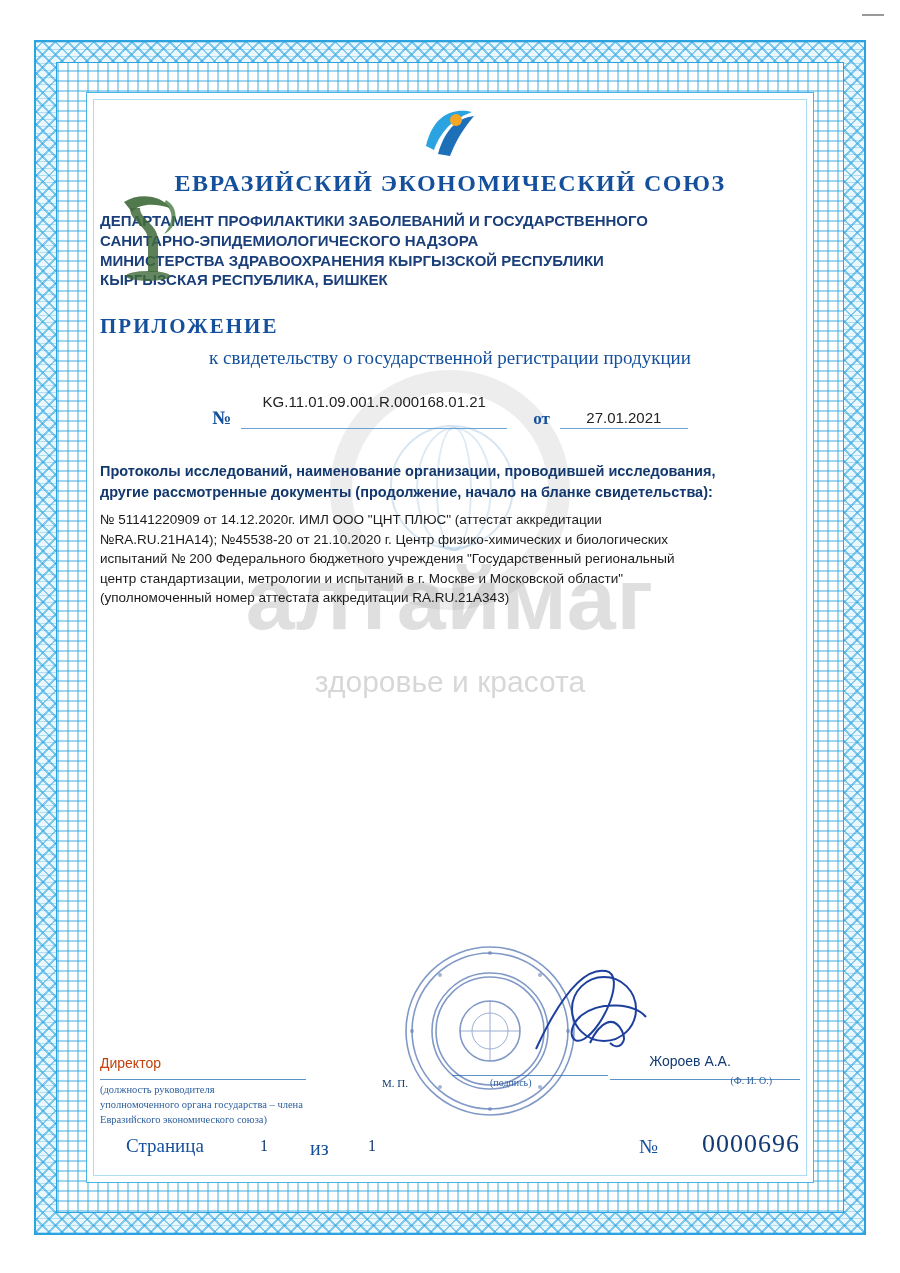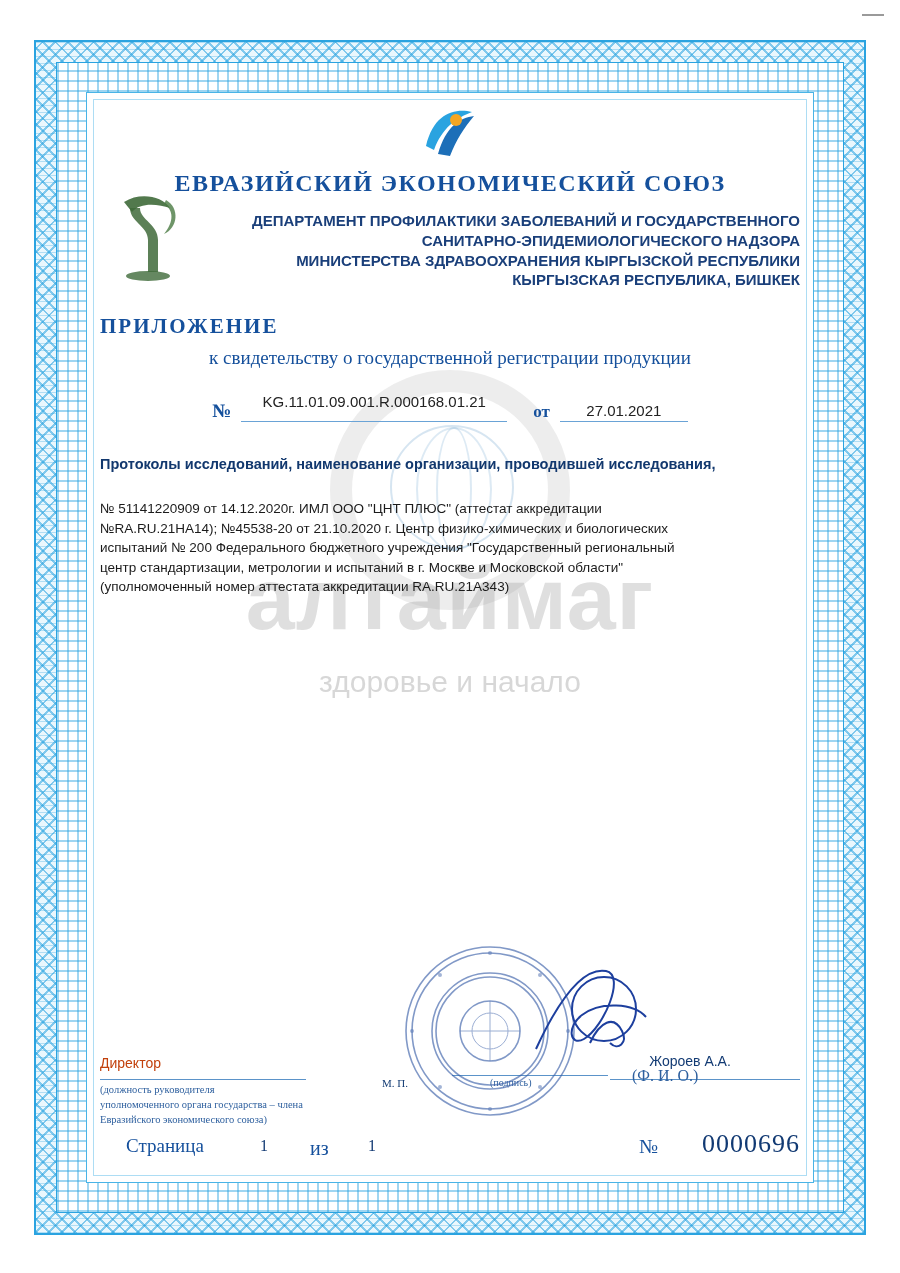--- a/index.html
+++ b/index.html
@@ -113,21 +113,21 @@
     margin-top:66px;
     text-align:center;
     font-family:"Liberation Serif", serif;
     font-weight:bold;
     font-size:24px;
     letter-spacing:1.5px;
     color:#15509c;
   }
   .dept-lines{
     margin-top:14px;
-    text-align:right;
+    text-align:left;
     font-size:15px;
     font-weight:bold;
     color:#1a3f7a;
     line-height:1.32;
   }
   .organ-note{
     margin-top:16px;
     text-align:center;
     font-family:"Liberation Serif", serif;
     font-size:11px;
@@ -158,37 +158,37 @@
     align-items:flex-end;
     gap:10px;
     font-family:"Liberation Serif", serif;
     color:#15509c;
   }
   .num-sym{font-size:19px;font-weight:bold;}
   .num-val{
     font-family:"Liberation Sans", sans-serif;
     font-size:15px;color:#222;
     border-bottom:1px solid #6aa3d6;
-    padding:0 8px 11px 8px;min-width:250px;text-align:center;
+    padding:0 8px 18px 8px;min-width:250px;text-align:center;
   }
   .ot-sym{font-size:17px;font-weight:bold;margin-left:16px;}
   .ot-val{
     font-family:"Liberation Sans", sans-serif;
     font-size:15px;color:#222;
     border-bottom:1px solid #6aa3d6;
     padding:0 8px 2px 8px;min-width:112px;text-align:center;
   }
 
   
   .body-block{margin-top:32px;}
   .body-head{
     font-size:14.5px;font-weight:bold;color:#12386e;line-height:1.45;
   }
   .body-text{
-    margin-top:24px;
+    margin-top:7px;
     font-size:13.5px;color:#1b1b1b;line-height:1.45;
   }
 
   
   .footer{
     position:absolute;left:0;right:0;bottom:0;z-index:8;
   }
   .sign-row{
     position:relative;height:92px;
   }
@@ -215,22 +215,22 @@
     position:absolute;left:352px;top:44px;width:156px;border-bottom:1px solid #5b93c9;
   }
   .fio-name{
     position:absolute;right:0;top:22px;width:220px;text-align:center;
     font-size:14px;color:#123a73;
   }
   .fio-line{
     position:absolute;right:0;top:48px;width:190px;border-bottom:1px solid #5b93c9;
   }
   .fio-note{
-    position:absolute;right:28px;top:36px;width:140px;text-align:left;
-    font-family:"Liberation Serif", serif;font-size:16px;color:#2d5f9e;
+    position:absolute;right:28px;top:44px;width:140px;text-align:right;
+    font-family:"Liberation Serif", serif;font-size:10px;color:#2d5f9e;
   }
   .page-row{
     position:relative;margin-top:6px;height:42px;
     font-family:"Liberation Serif", serif;color:#15509c;
   }
   .page-word{position:absolute;left:26px;top:6px;font-size:19px;}
   .page-cur{position:absolute;left:160px;top:8px;font-size:16px;color:#123a73;}
   .page-of{position:absolute;left:210px;top:8px;font-size:20px;}
   .page-total{position:absolute;left:268px;top:8px;font-size:16px;color:#123a73;}
   .blank-sym{position:absolute;right:142px;top:6px;font-size:20px;}
@@ -259,21 +259,21 @@
   <div class="topmark"></div>
 
   <div class="frame-outer"></div>
   <div class="frame-mid"></div>
   <div class="frame-inner"></div>
 
   <div class="watermark">
     <div class="wm-circle"></div>
     <div class="wm-globe"></div>
     <div class="wm-text">алтаймаг</div>
-    <div class="wm-sub">здоровье и начало</div>
+    <div class="wm-sub">здоровье и красота</div>
   </div>
 
   <div class="content">
 
     <div class="eaeu-logo">
       <svg width="68" height="58" viewBox="0 0 68 58">
         <path d="M10 42 C18 8, 40 4, 56 8 C40 14, 26 24, 18 46 Z" fill="#2aa3e0"></path>
         <path d="M22 50 C30 22, 44 14, 58 12 C48 24, 40 36, 34 52 Z" fill="#1d6fb8"></path>
         <circle cx="40" cy="16" r="6" fill="#f5a623"></circle>
       </svg>
@@ -303,20 +303,21 @@
 
     <div class="num-row">
       <span class="num-sym">№</span>
       <span class="num-val">KG.11.01.09.001.R.000168.01.21</span>
       <span class="ot-sym">от</span>
       <span class="ot-val">27.01.2021</span>
     </div>
 
     <div class="body-block">
       <div class="body-head">Протоколы исследований, наименование организации, проводившей исследования,</div>
+      <div class="body-head">другие рассмотренные документы (продолжение, начало на бланке свидетельства):</div>
       <div class="body-text">
         <div>№ 51141220909 от 14.12.2020г. ИМЛ ООО "ЦНТ ПЛЮС" (аттестат аккредитации</div>
         <div>№RA.RU.21НА14); №45538-20 от 21.10.2020 г. Центр физико-химических и биологических</div>
         <div>испытаний № 200 Федерального бюджетного учреждения "Государственный региональный</div>
         <div>центр стандартизации, метрологии и испытаний в г. Москве и Московской области"</div>
         <div>(уполномоченный номер аттестата аккредитации RA.RU.21А343)</div>
       </div>
     </div>
 
     <div class="footer">

